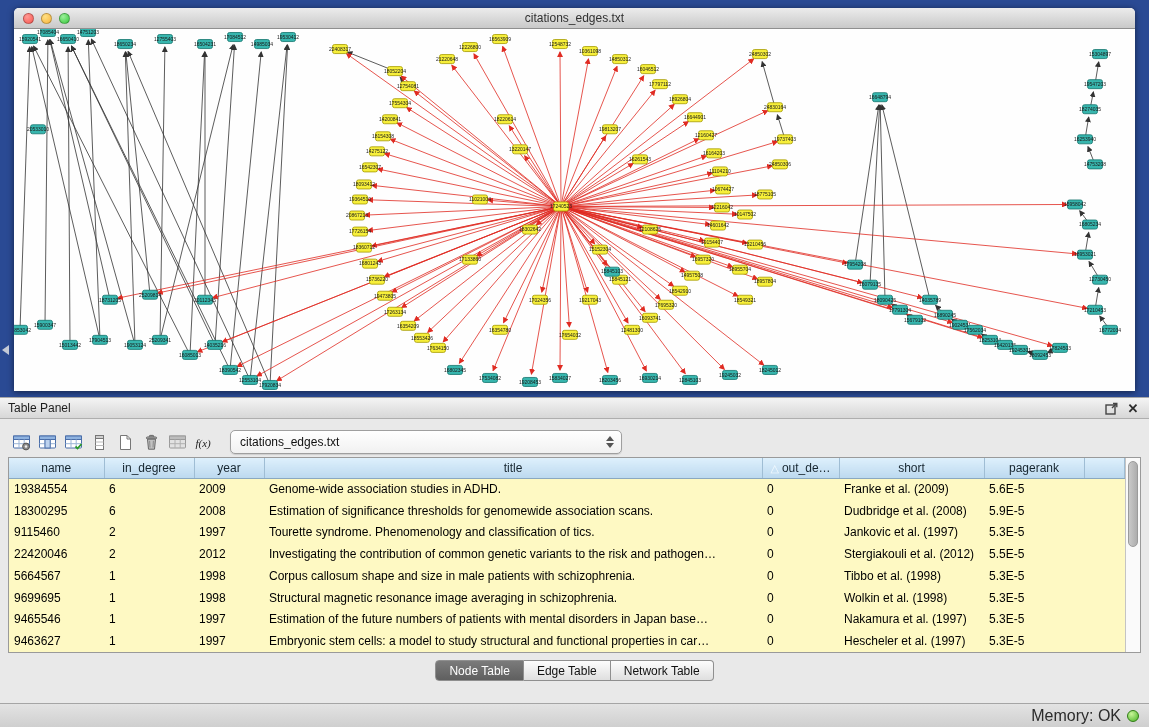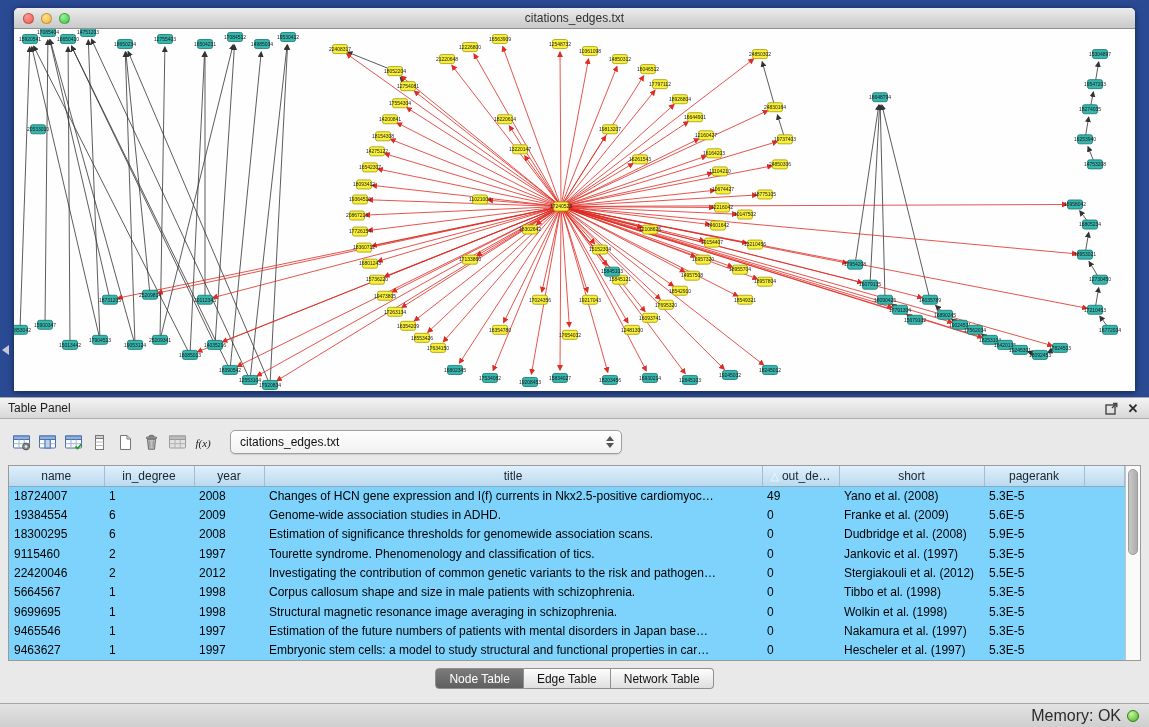--- a/index.html
+++ b/index.html
@@ -39,21 +39,21 @@
   .tbtn { width:26px; height:26px; border-radius:3px; display:flex; align-items:center;
     justify-content:center; }
   .combo { margin-left:14px; width:392px; height:24px; background:linear-gradient(#ffffff,#f1f1f1);
     border:1px solid #9f9f9f; border-radius:5px; display:flex; align-items:center;
     padding:0 4px 0 9px; font-size:12px; color:#111; box-shadow:0 1px 1px rgba(0,0,0,.12); }
   .combo .cval { flex:1; }
   .combo .stepper { width:14px; display:flex; flex-direction:column; align-items:center; gap:2px; }
   .combo .tri-up { width:0; height:0; border-left:4px solid transparent; border-right:4px solid transparent; border-bottom:5px solid #555; }
   .combo .tri-dn { width:0; height:0; border-left:4px solid transparent; border-right:4px solid transparent; border-top:5px solid #555; }
 
-  .table-wrap { margin-top:8px; height:196px; border:1px solid #9a9a9a; background:#7dd3fc;
+  .table-wrap { margin-top:0; height:196px; border:1px solid #9a9a9a; background:#fef9c3;
     display:flex; overflow:hidden; }
   table.data { flex:1; border-collapse:collapse; table-layout:fixed; font-size:12px; }
   table.data th { height:20px; background:linear-gradient(#def0fc,#bcd9ef);
     border-right:1px solid #9fbdd4; border-bottom:1px solid #8aa8c0;
     font-weight:normal; font-size:12px; color:#16252f; text-align:center;
     white-space:nowrap; overflow:hidden; padding:0 2px; }
   table.data th .sortglyph { color:#f5fbff; margin-right:3px; font-size:11px; }
   table.data td { height:16px; padding:0 5px; white-space:nowrap; overflow:hidden;
     color:#000; font-size:12px; }
   .vscroll { flex:0 0 15px; background:#fafafa; border-left:1px solid #c4c4c4; position:relative; }
@@ -874,30 +874,20 @@
             <th><span>year</span></th>
             <th><span>title</span></th>
             <th><span class="sortglyph">△</span><span>out_de…</span></th>
             <th><span>short</span></th>
             <th><span>pagerank</span></th>
             <th></th>
           </tr>
         </thead>
       <tbody id="tbody">
           <tr>
-            <td>18724007</td>
-            <td>1</td>
-            <td>2008</td>
-            <td>Changes of HCN gene expression and I(f) currents in Nkx2.5-positive cardiomyoc…</td>
-            <td>49</td>
-            <td>Yano et al. (2008)</td>
-            <td>5.3E-5</td>
-            <td></td>
-          </tr>
-          <tr>
             <td>19384554</td>
             <td>6</td>
             <td>2009</td>
             <td>Genome-wide association studies in ADHD.</td>
             <td>0</td>
             <td>Franke et al. (2009)</td>
             <td>5.6E-5</td>
             <td></td>
           </tr>
           <tr>

